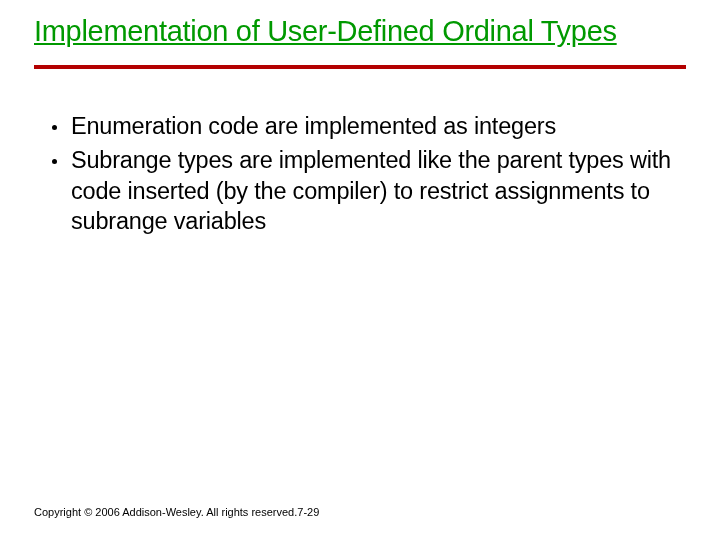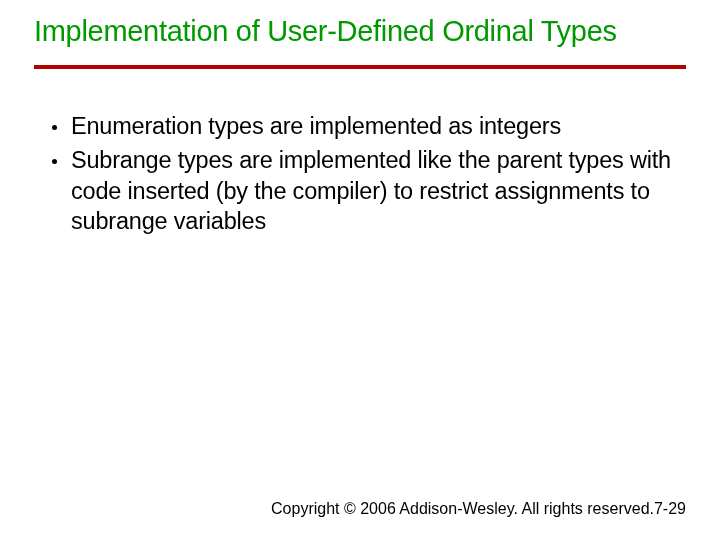--- a/index.html
+++ b/index.html
@@ -15,20 +15,21 @@
     position: relative;
     padding: 14px 34px 0 34px;
   }
   .title {
     color: #009900;
     font-size: 29px;
     font-weight: 500;
     line-height: 1.22;
     letter-spacing: -0.3px;
     padding: 0 0 10px 0;
+    text-decoration: underline;
   }
   .rule {
     border: none;
     border-top: 4px solid #b30000;
     margin: 6px 0 0 0;
   }
   .body-area {
     margin-top: 42px;
     padding-left: 18px;
     padding-right: 10px;
@@ -52,41 +53,41 @@
     font-size: 23.5px;
     line-height: 1.28;
     letter-spacing: -0.2px;
   }
   .footer {
     position: absolute;
     left: 34px;
     right: 34px;
     bottom: 22px;
     display: flex;
-    justify-content: flex-end;
+    justify-content: flex-start;
     align-items: baseline;
     font-family: Arial, Helvetica, sans-serif;
-    font-size: 16px;
+    font-size: 11px;
     color: #000;
   }
 </style>
 </head>
 <body>
 
 <div class="slide">
 
   <h1 class="title">Implementation of User-Defined Ordinal Types</h1>
 
   <hr class="rule">
 
   <div class="body-area">
 
     <div class="bullet-item">
       <span class="bullet-dot"></span>
-      <span class="bullet-text">Enumeration types are implemented as integers</span>
+      <span class="bullet-text">Enumeration code are implemented as integers</span>
     </div>
 
     <div class="bullet-item">
       <span class="bullet-dot"></span>
       <span class="bullet-text">Subrange types are implemented like the parent types with code inserted (by the compiler) to restrict assignments to subrange variables</span>
     </div>
 
   </div>
 
   <div class="footer">

